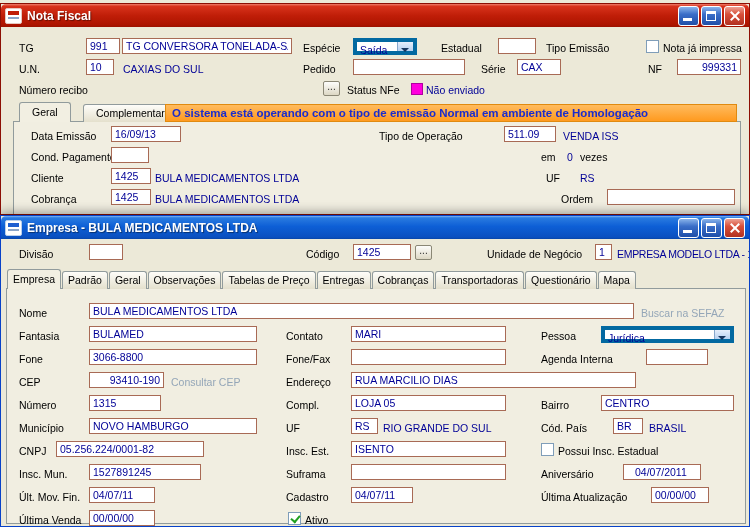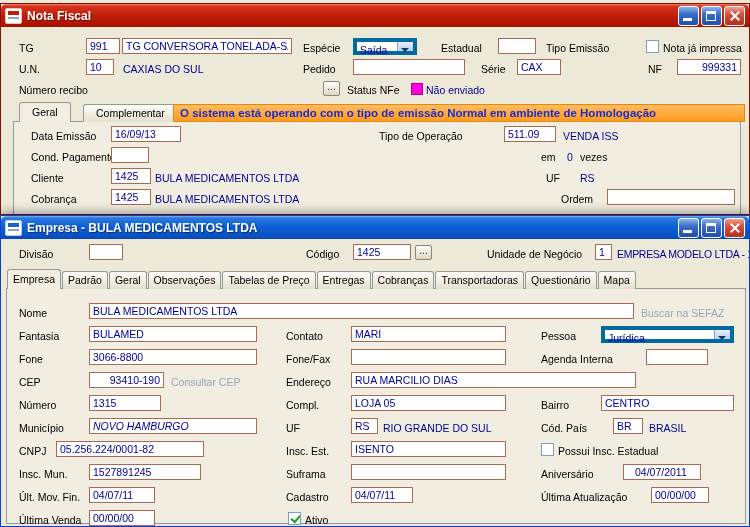--- a/index.html
+++ b/index.html
@@ -107,21 +107,21 @@
 
   <span class="lbl" style="left:18px;top:80px">Número recibo</span>
   <span class="mini-btn" style="left:322px;top:77px">...</span>
   <span class="lbl" style="left:346px;top:80px">Status NFe</span>
   <span class="status-square" style="left:410px;top:79px"></span>
   <span class="navy" style="left:425px;top:80px">Não enviado</span>
 
   <div class="panel" style="left:12px;top:117px;width:728px;height:94px"></div>
   <span class="tab active" style="left:18px;top:98px">Geral</span>
   <span class="tab" style="left:82px;top:100px">Complementar</span>
-  <div class="msgbar" style="left:172px;top:100px;width:572px">O sistema está operando com o tipo de emissão Normal em ambiente de Homologação</div>
+  <div class="msgbar" style="left:164px;top:100px;width:572px">O sistema está operando com o tipo de emissão Normal em ambiente de Homologação</div>
 
   <span class="lbl" style="left:30px;top:126px">Data Emissão</span>
   <input class="field" style="left: 110px; top: 122px; width: 70px;" value="16/09/13">
   <span class="lbl" style="left:378px;top:126px">Tipo de Operação</span>
   <input class="field" style="left: 503px; top: 122px; width: 52px;" value="511.09">
   <span class="navy" style="left:562px;top:126px">VENDA ISS</span>
 
   <span class="lbl" style="left:30px;top:147px">Cond. Pagamento</span>
   <input class="field" style="left: 110px; top: 143px; width: 38px;" value="">
   <span class="lbl" style="left:540px;top:147px">em</span>
@@ -214,21 +214,21 @@
   <input class="field" style="left: 350px; top: 156px; width: 285px;" value="RUA MARCILIO DIAS">
 
   <span class="lbl" style="left:18px;top:183px">Número</span>
   <input class="field" style="left: 88px; top: 179px; width: 72px;" value="1315">
   <span class="lbl" style="left:285px;top:183px">Compl.</span>
   <input class="field" style="left: 350px; top: 179px; width: 155px;" value="LOJA 05">
   <span class="lbl" style="left:540px;top:183px">Bairro</span>
   <input class="field" style="left: 600px; top: 179px; width: 133px;" value="CENTRO">
 
   <span class="lbl" style="left:18px;top:206px">Município</span>
-  <input class="field" style="left: 88px; top: 202px; width: 168px; font-style: italic;" value="NOVO HAMBURGO">
+  <input class="field" style="left: 88px; top: 202px; width: 168px;" value="NOVO HAMBURGO">
   <span class="lbl" style="left:285px;top:206px">UF</span>
   <input class="field" style="left: 350px; top: 202px; width: 27px;" value="RS">
   <span class="navy" style="left:382px;top:206px">RIO GRANDE DO SUL</span>
   <span class="lbl" style="left:540px;top:206px">Cód. País</span>
   <input class="field" style="left: 612px; top: 202px; width: 30px;" value="BR">
   <span class="navy" style="left:648px;top:206px">BRASIL</span>
 
   <span class="lbl" style="left:18px;top:229px">CNPJ</span>
   <input class="field" style="left: 55px; top: 225px; width: 148px;" value="05.256.224/0001-82">
   <span class="lbl" style="left:285px;top:229px">Insc. Est.</span>

